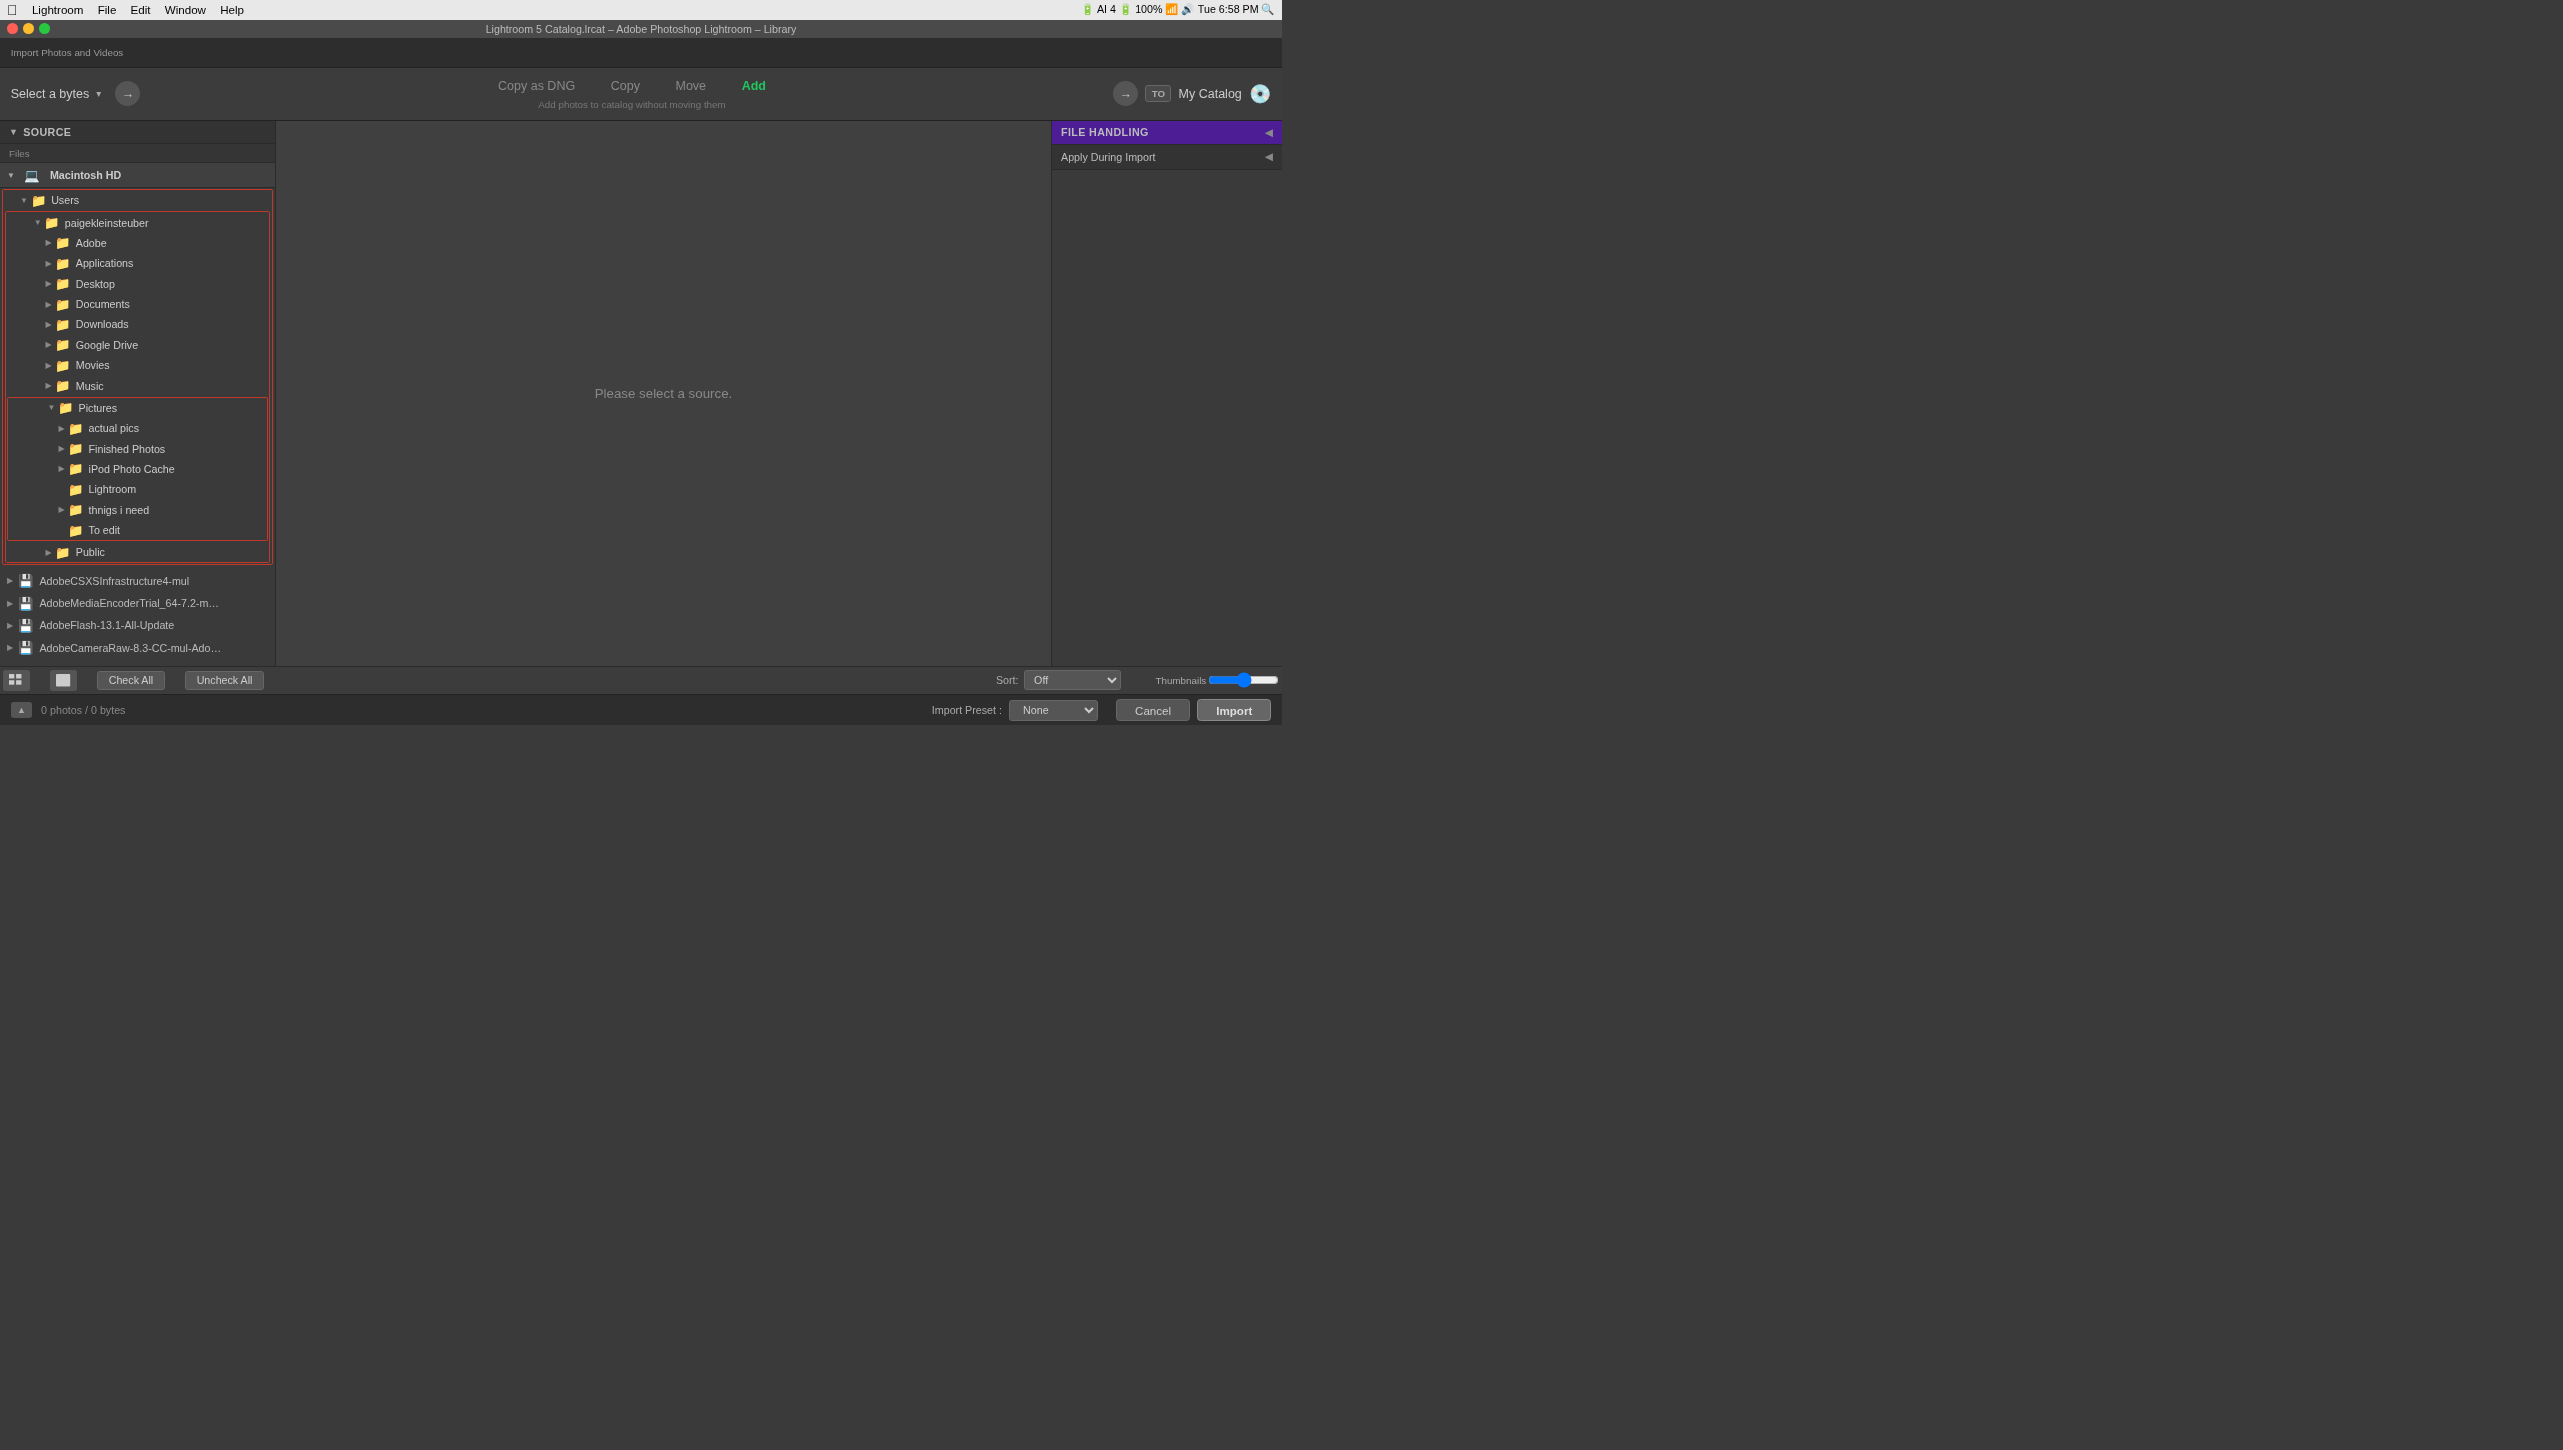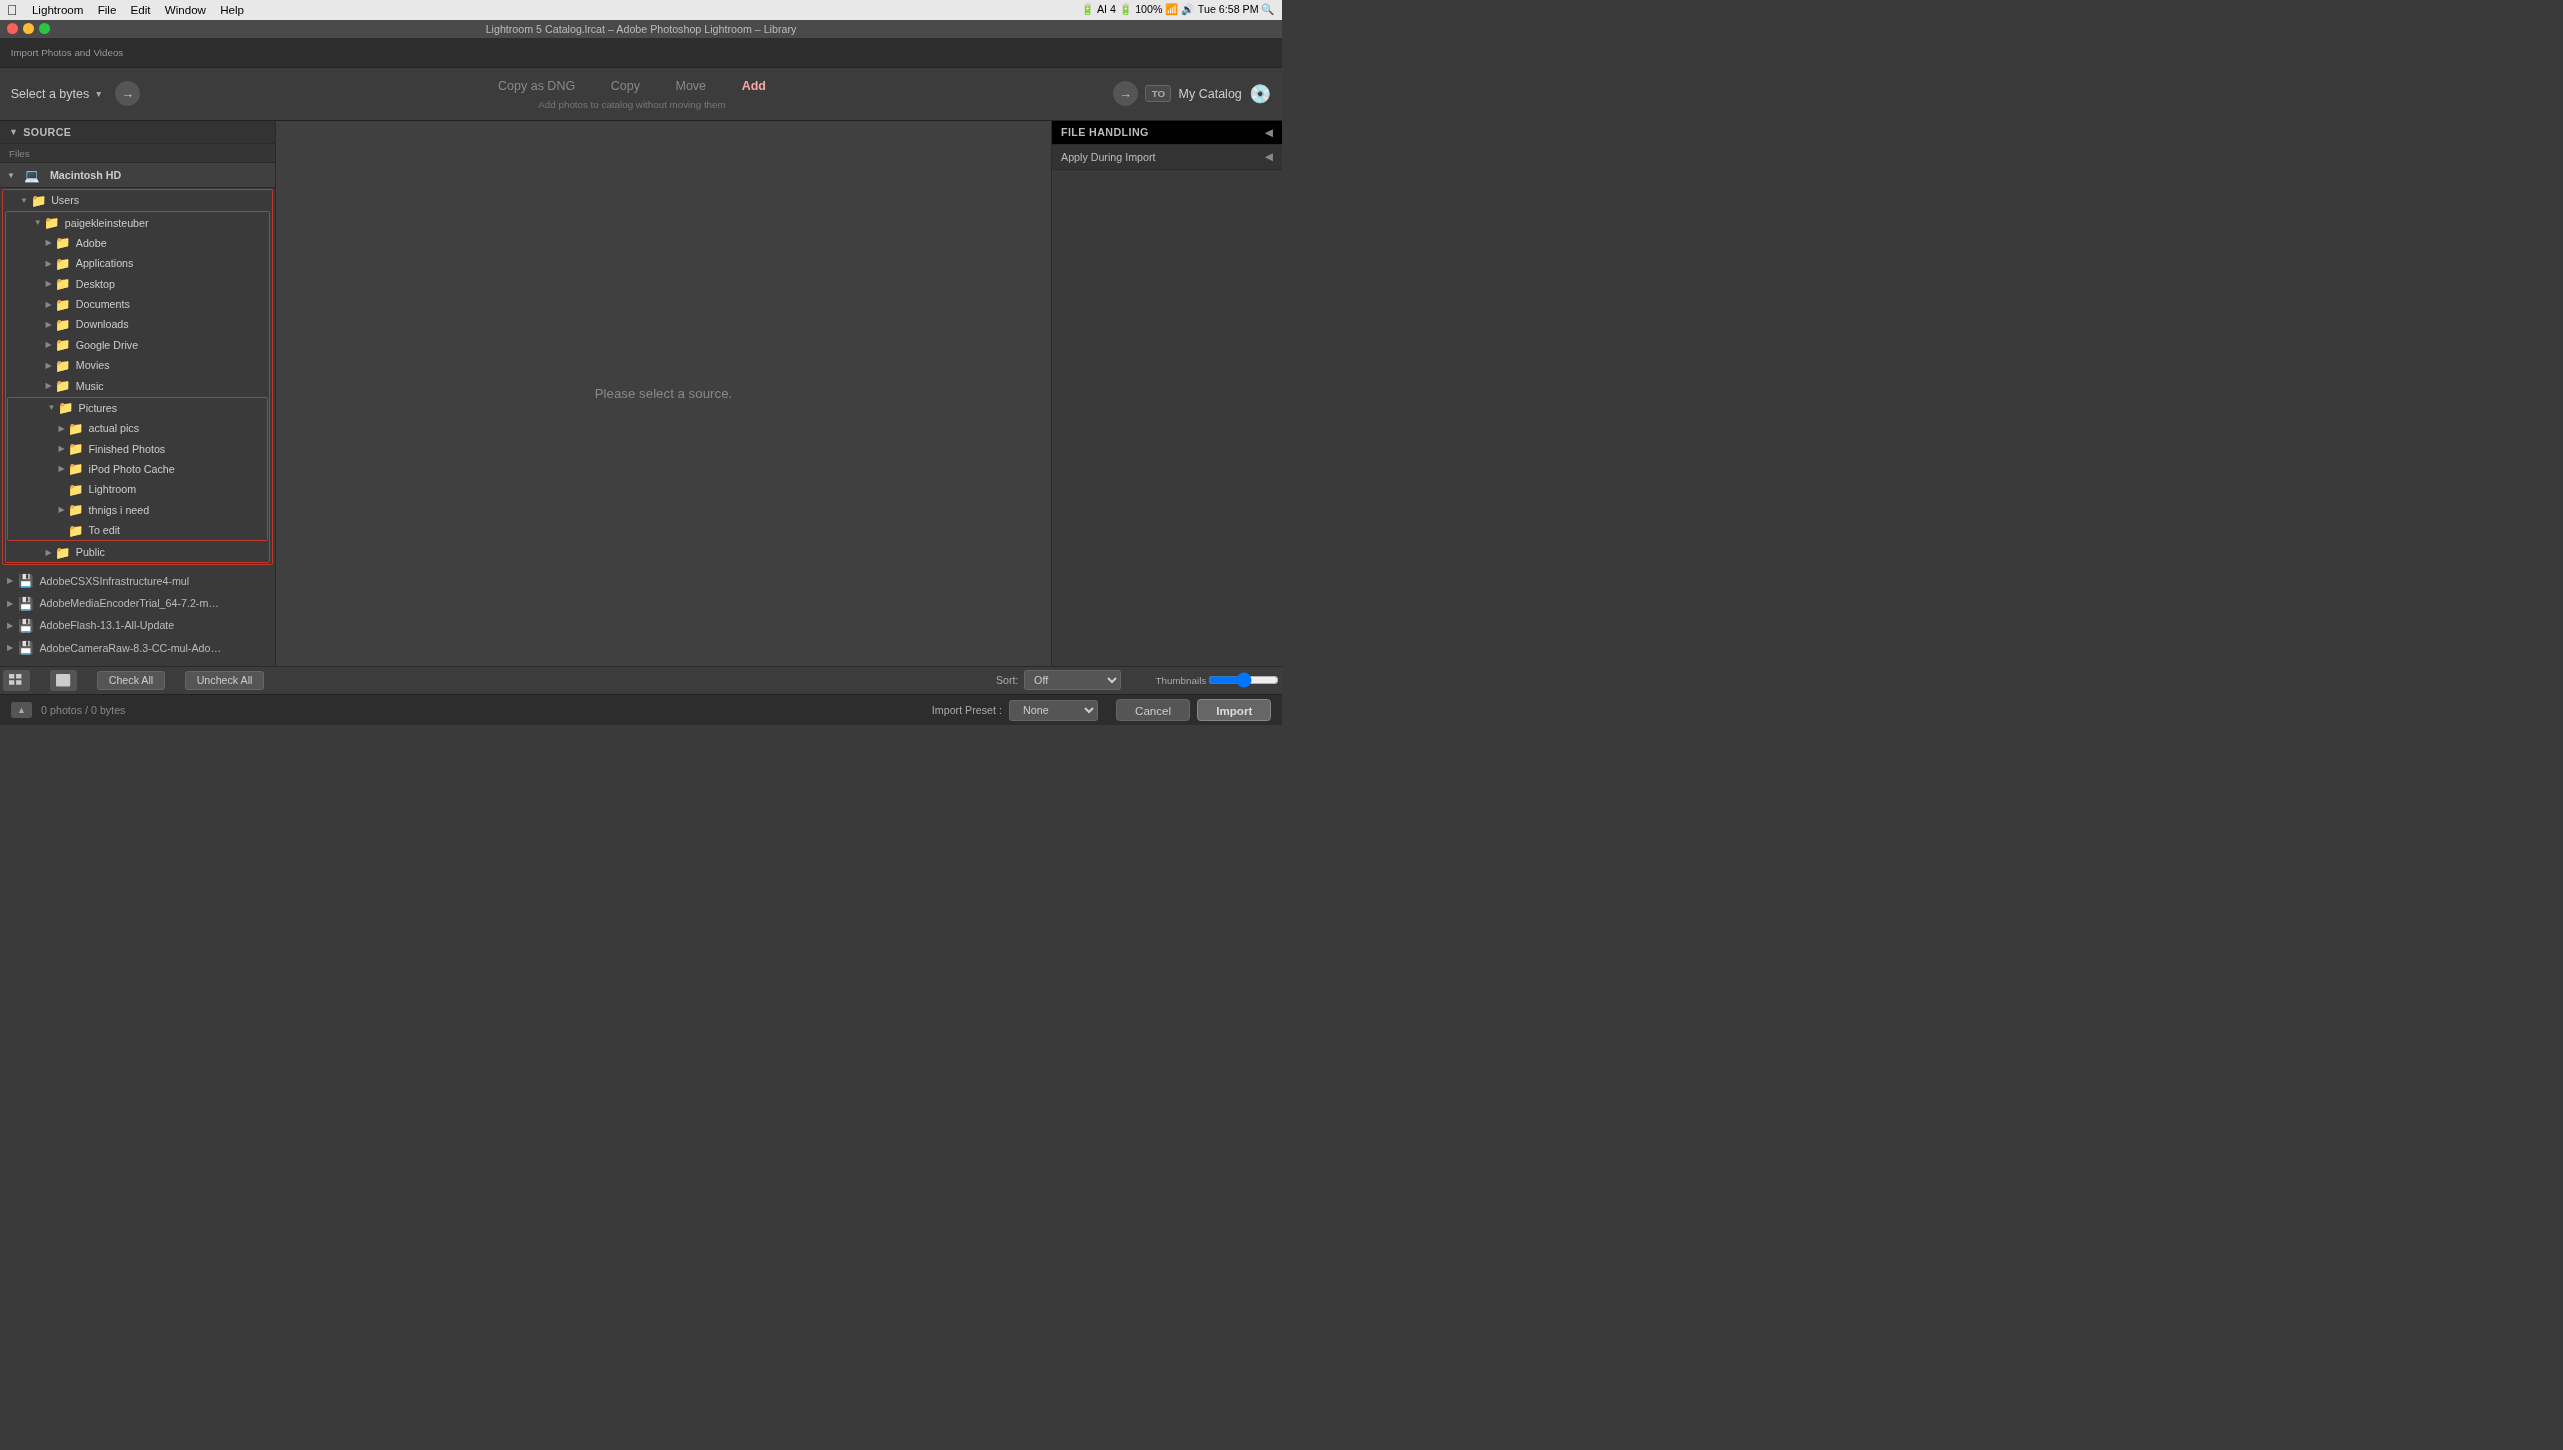--- a/index.html
+++ b/index.html
@@ -107,21 +107,21 @@
       gap: 21.4px;
       align-items: center;
     }
     .import-mode-btn {
       font-size: 12.5px;
       color: #888;
       cursor: pointer;
       padding: 1.8px 7.1px;
     }
     .import-mode-btn.active {
-      color: #fca5a5;
+      color: #22c55e;
       font-weight: bold;
     }
     .import-mode-subtitle {
       font-size: 9.8px;
       color: #777;
     }
 
     .dest-section {
       display: flex;
       align-items: center;
@@ -241,21 +241,21 @@
 
     
     .right-panel {
       width: 231px;
       background: #3a3a3a;
       border-left: 0.9px solid #2a2a2a;
       display: flex;
       flex-direction: column;
     }
     .right-panel-header {
-      background: #000000;
+      background: #4c1d95;
       padding: 5.3px 9px;
       display: flex;
       align-items: center;
       justify-content: space-between;
       border-bottom: 0.9px solid #2a2a2a;
     }
     .right-panel-title { font-size: 10.7px; color: #bbb; font-weight: bold; letter-spacing: 0.4px; text-transform: uppercase; }
     .right-panel-arrow { font-size: 10.7px; color: #888; }
     .apply-header {
       background: #333;

